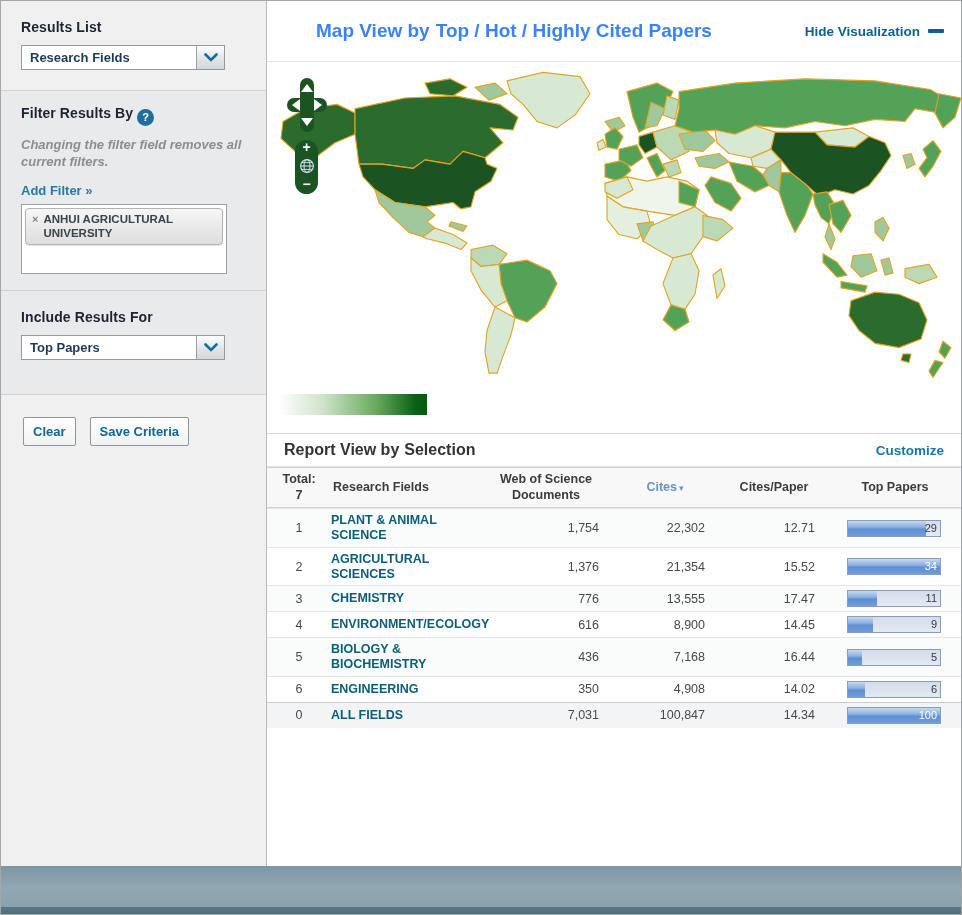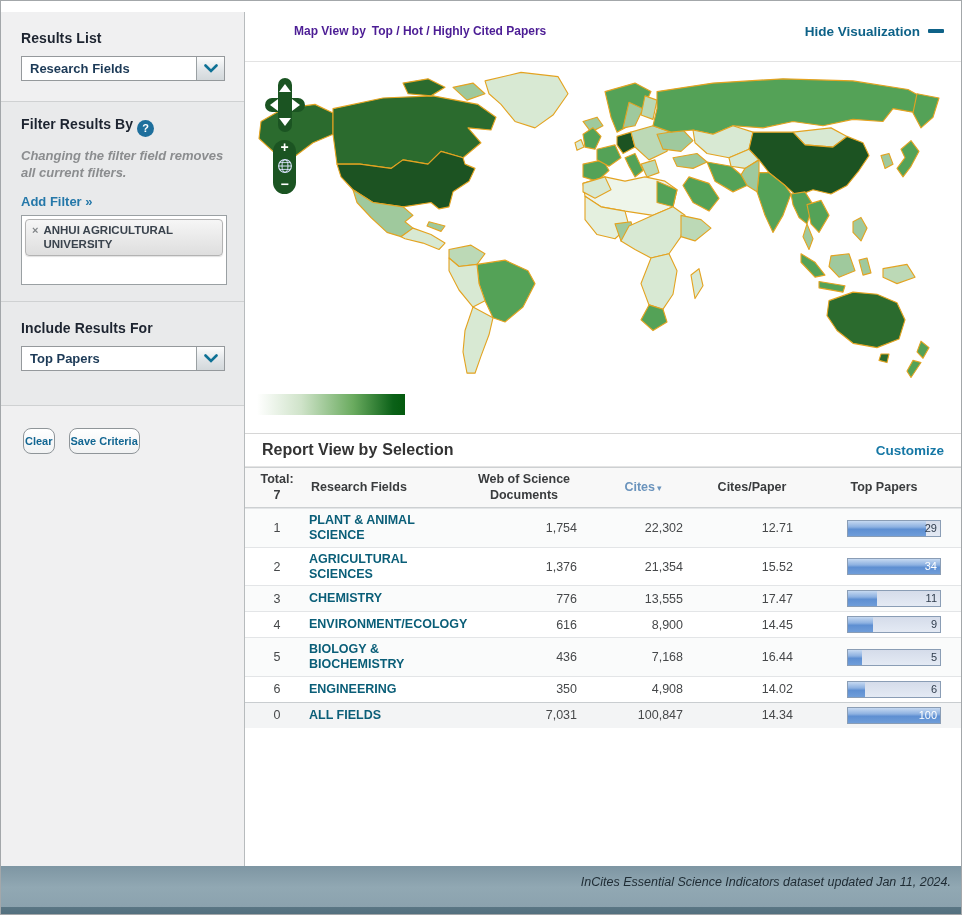--- a/index.html
+++ b/index.html
@@ -2,44 +2,44 @@
 <html><head>
 <meta charset="utf-8">
 <style>
   * { box-sizing: border-box; margin: 0; padding: 0; }
   html,body { background:#fff; }
   body { font-family: "Liberation Sans","DejaVu Sans",sans-serif; }
   .app { width:962px; height:915px; border:1px solid #a3a7aa; display:flex; flex-direction:column; background:#fff; overflow:hidden; }
   .body { display:flex; height:867px; }
 
   
-  .sidebar { width:244px; border-right:1px solid #b7bbbd; display:flex; flex-direction:column; background:#ececed;margin-top:11px; }
+  .sidebar { width:266px; border-right:1px solid #b7bbbd; display:flex; flex-direction:column; background:#ececed; }
   .side-sec { padding:18px 20px 16px 20px; }
   .sec-results { background:#f0f0f1; border-bottom:1px solid #cfd1d2; padding-bottom:20px; }
   .sec-filter  { background:#e9eaeb; border-bottom:1px solid #cfd1d2; padding-top:14px; }
   .sec-include { background:#e9eaeb; border-bottom:1px solid #cfd1d2; padding-bottom:34px;}
   .sec-actions { background:#f0f0f1; flex:1; padding-top:22px; }
   .side-title { font-size:14px; font-weight:bold; color:#1d2430; margin-bottom:10px; letter-spacing:.1px;}
   .dropdown { height:25px; background:#fff; border:1px solid #95999c; display:flex; align-items:stretch; width:204px; cursor:pointer; }
   .dd-value { flex:1; display:flex; align-items:center; padding-left:8px; font-size:13px; font-weight:bold; color:#1c3a57; }
   .dd-btn { width:28px; border-left:1px solid #9aa0a3; background:linear-gradient(180deg,#fdfdfd,#dfe3e6 60%,#d3d8db); display:flex; align-items:center; justify-content:center; }
   .help-badge { display:inline-flex; width:17px; height:17px; border-radius:50%; background:#1e6f9c; color:#fff; font-size:11px; font-weight:bold; align-items:center; justify-content:center; vertical-align:-3px; margin-left:4px; cursor:pointer;}
   .filter-note { font-size:13px; font-style:italic; color:#8b8d8f; font-weight:bold; line-height:1.35; margin:2px 0 10px 0; }
   .add-filter { font-size:13px; font-weight:bold; color:#2578a9; text-decoration:none; display:inline-block; margin-bottom:6px; cursor:pointer;}
   .filter-box { width:206px; height:70px; background:#fff; border:1px solid #9aa0a3; padding:3px; }
   .filter-tag { background:linear-gradient(180deg,#f6f6f6,#dedede); border:1px solid #b3b3b3; border-radius:4px; padding:3px 6px 4px 6px; display:flex; gap:5px; box-shadow:0 1px 1px rgba(0,0,0,.12); cursor:pointer;}
   .tag-x { color:#808487; font-size:11px; font-weight:bold; line-height:14px; }
   .tag-label { font-size:11.5px; font-weight:bold; color:#3a434d; line-height:1.25; }
   .btn-row { display:flex; gap:14px; padding-left:2px; }
-  .btn { background:linear-gradient(180deg,#ffffff,#f1f2f3); border:1px solid #8f9599; color:#126692; font-size:11px; font-weight:bold; padding:6px 1px; border-radius:8px; cursor:pointer; font-family:inherit;}
+  .btn { background:linear-gradient(180deg,#ffffff,#f1f2f3); border:1px solid #8f9599; color:#126692; font-size:13px; font-weight:bold; padding:6px 9px; border-radius:2px; cursor:pointer; font-family:inherit;}
 
   
   .main { flex:1; display:flex; flex-direction:column; background:#fff; }
   .map-header { height:61px; display:flex; align-items:center; padding:0 17px 0 17px; border-bottom:1px solid #e3e3e3; }
-  .map-title { font-size:12px; font-weight:bold; color:#4c1d95;padding-left:32px; }
+  .map-title { font-size:19px; font-weight:bold; color:#3b82f6;padding-left:32px; }
   .map-title .tv { margin-left:6px; }
   .hide-link { margin-left:auto; display:flex; align-items:center; gap:8px; color:#0e6288; font-size:13.5px; font-weight:bold; cursor:pointer; }
   .hide-dash { width:16px; height:4px; background:#0e6288; border-radius:1px; }
 
   .map-region { position:relative; height:371px; }
   .world-svg { position:absolute; left:8px; top:4px; }
   .map-pan { position:absolute; left:20px; top:16px; cursor:pointer; }
   .map-zoom { position:absolute; left:28px; top:78px; width:23px; height:54px; background:#1b5422; border-radius:12px; display:flex; flex-direction:column; align-items:center; justify-content:space-between; padding:1px 0 3px 0; cursor:pointer;}
   .zoom-sign { color:#fff; font-size:14px; font-weight:bold; line-height:13px; }
   .legend-gradient { position:absolute; left:12px; top:332px; width:148px; height:21px;
@@ -360,15 +360,14 @@
                 <span class="bar-val">100</span>
               </div>
             </div>
         </div>
       </div>
 
     </div>
   </div>
 
   <div class="footer">
-    <div>InCites Essential Science Indicators dataset updated Jan 11, 2024.</div>
   </div>
 </div>
 
 </body></html>

